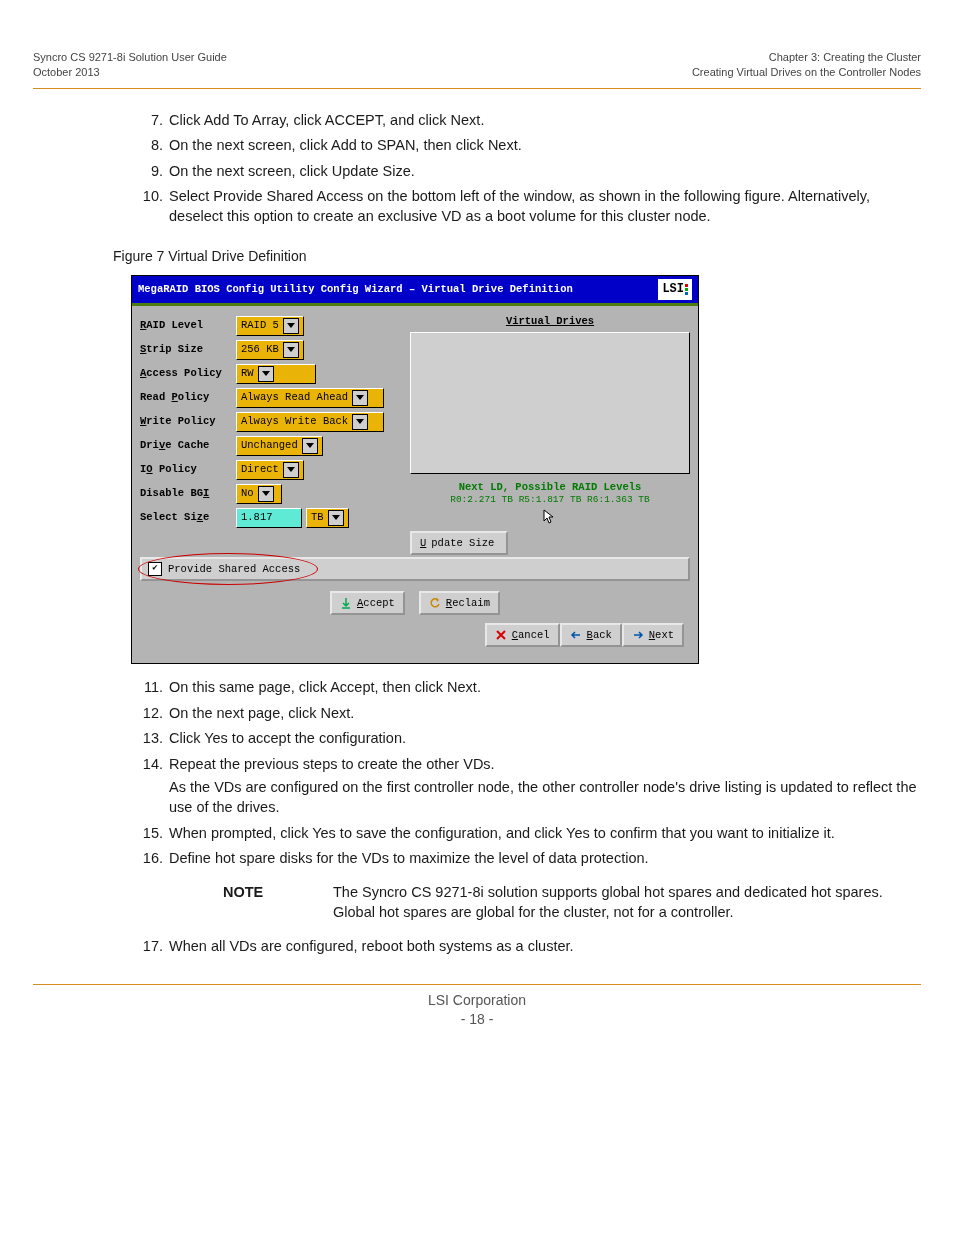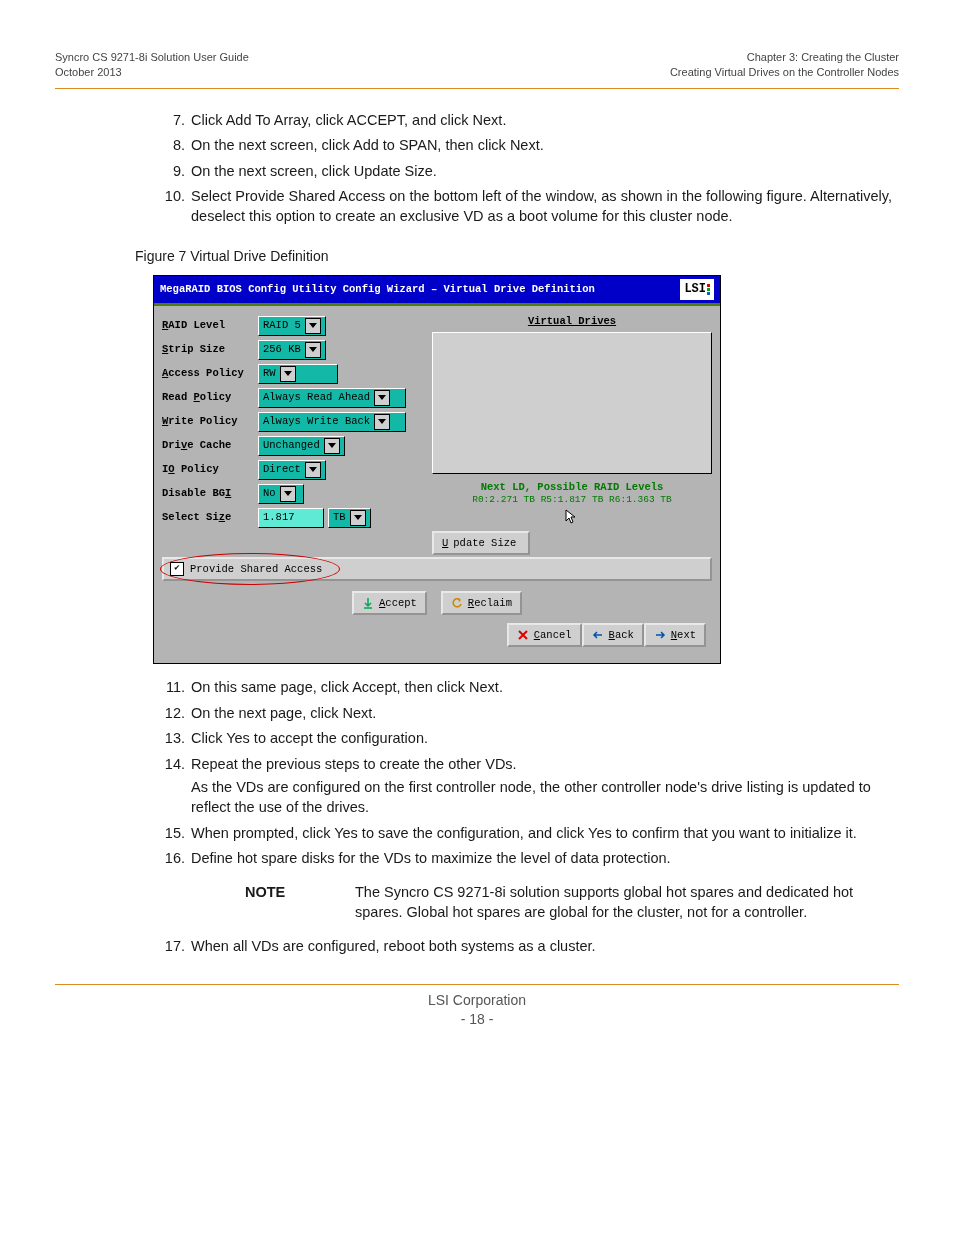--- a/index.html
+++ b/index.html
@@ -4,21 +4,21 @@
 <style>
   :root{
     --page-w:954px;
     --text:#1a1a1a;
     --orange:#d98b1e;
     --bios-blue:#0000c8;
     --bios-gray:#b4b4b4;
     --bios-green:#007a00;
   }
   html,body{margin:0;padding:0;background:#fff;color:var(--text);font-family:"Segoe UI",Arial,sans-serif;font-size:14.5px;line-height:1.35}
-  .page{width:var(--page-w);margin:0 auto;padding:50px 55px 40px;position:relative;box-sizing:border-box}
+  .page{width:var(--page-w);margin:0 auto;padding:50px 33px 40px;position:relative;box-sizing:border-box}
   .hdr{display:flex;justify-content:space-between;font-size:11px;color:#444;margin-bottom:8px}
   .hdr .right{text-align:right}
   hr.top{border:none;border-top:1px solid var(--orange);margin:0 0 22px 0}
   hr.bot{border:none;border-top:1px solid var(--orange);margin:28px 0 6px 0}
   .steps{margin-left:108px;padding:0;list-style:none}
   .steps li{margin:6px 0 6px 0;padding-left:28px;position:relative}
   .steps li .num{position:absolute;left:0;text-align:right;width:22px}
   .sub{margin-top:4px}
   b{font-weight:400}
   em{font-style:italic}
@@ -34,21 +34,21 @@
   .bios-logo{background:#fff;color:#000;font-weight:700;font-size:12px;padding:2px 4px;display:inline-flex;align-items:center}
   .bios-logo-dots{display:inline-block;margin-left:1px}
   .bios-logo-dots i{display:block;width:3px;height:3px;margin:1px 0}
   .bios-body{padding:6px 8px 12px;position:relative}
   .bios-cols{display:flex;gap:8px}
   .bios-left{width:262px}
   .bios-right{flex:1}
   .form-row{display:flex;align-items:center;margin:4px 0}
   .lbl{width:96px;font-weight:700}
   .lbl .u{text-decoration:underline}
-  .sel{display:inline-flex;align-items:center;height:18px;background:#14b8a6;border:1px solid #000;border-top-color:#fff;border-left-color:#fff;padding:0 4px 0 4px;min-width:50px;gap:4px}
+  .sel{display:inline-flex;align-items:center;height:18px;background:#eab308;border:1px solid #000;border-top-color:#fff;border-left-color:#fff;padding:0 4px 0 4px;min-width:50px;gap:4px}
   .sel .caret{width:14px;height:14px;background:#cfcfcf;border:1px solid #000;display:flex;align-items:center;justify-content:center}
   .sel .caret::after{content:"";border-left:4px solid transparent;border-right:4px solid transparent;border-top:5px solid #000}
   .txt-in{display:inline-block;height:16px;background:#5eead4;border:1px solid #000;border-top-color:#fff;border-left-color:#fff;padding:1px 4px;min-width:50px}
   .vd-header{text-align:center;font-weight:700;text-decoration:underline;margin:2px 0 4px}
   .vd-box{height:140px;background:#cfcfcf;border:1px solid #000;border-top-color:#fff;border-left-color:#fff}
   .next-ld{text-align:center;color:var(--bios-green);font-weight:700;margin-top:6px}
   .next-ld-sub{text-align:center;color:var(--bios-green);font-size:9.5px}
   .cursor-svg{display:block;margin:2px auto 0}
   .btn{display:inline-flex;align-items:center;gap:5px;height:20px;padding:0 8px;background:#cfcfcf;border:2px outset #e8e8e8;font-family:inherit;font-size:10.5px}
   .btn .u{text-decoration:underline}

